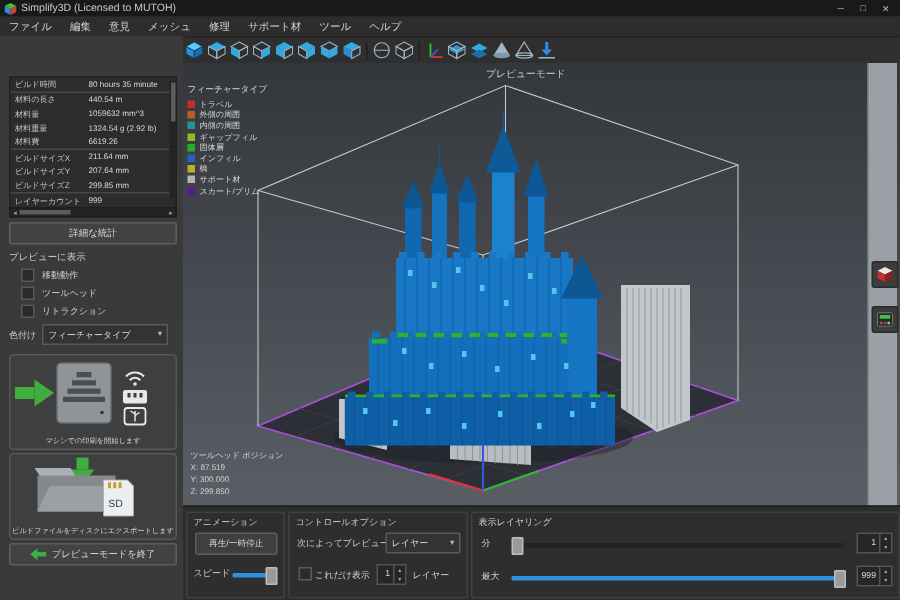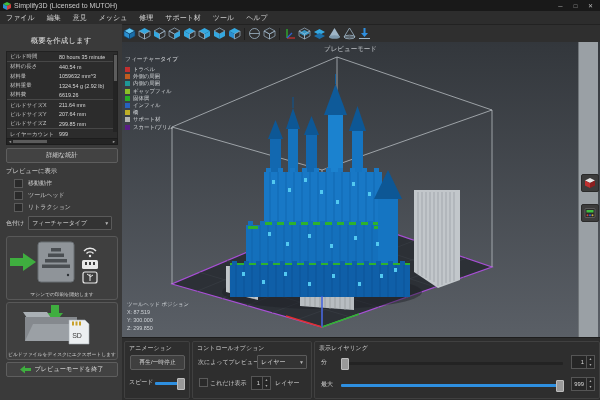--- a/index.html
+++ b/index.html
@@ -99,21 +99,20 @@
   <span class="menuitem">編集</span>
   <span class="menuitem">意見</span>
   <span class="menuitem">メッシュ</span>
   <span class="menuitem">修理</span>
   <span class="menuitem">サポート材</span>
   <span class="menuitem">ツール</span>
   <span class="menuitem">ヘルプ</span>
 </div>
 
 <div class="abs sidebar">
-  <div class="abs sb-header">概要を作成します</div>
 
   <div class="abs statsbox">
     <div class="srow">
         <span class="lab">ビルド時間</span>
         <span class="val">80 hours 35 minute</span>
       </div>
     <div class="srow sep">
         <span class="lab">材料の長さ</span>
         <span class="val">440.54 m</span>
       </div>

